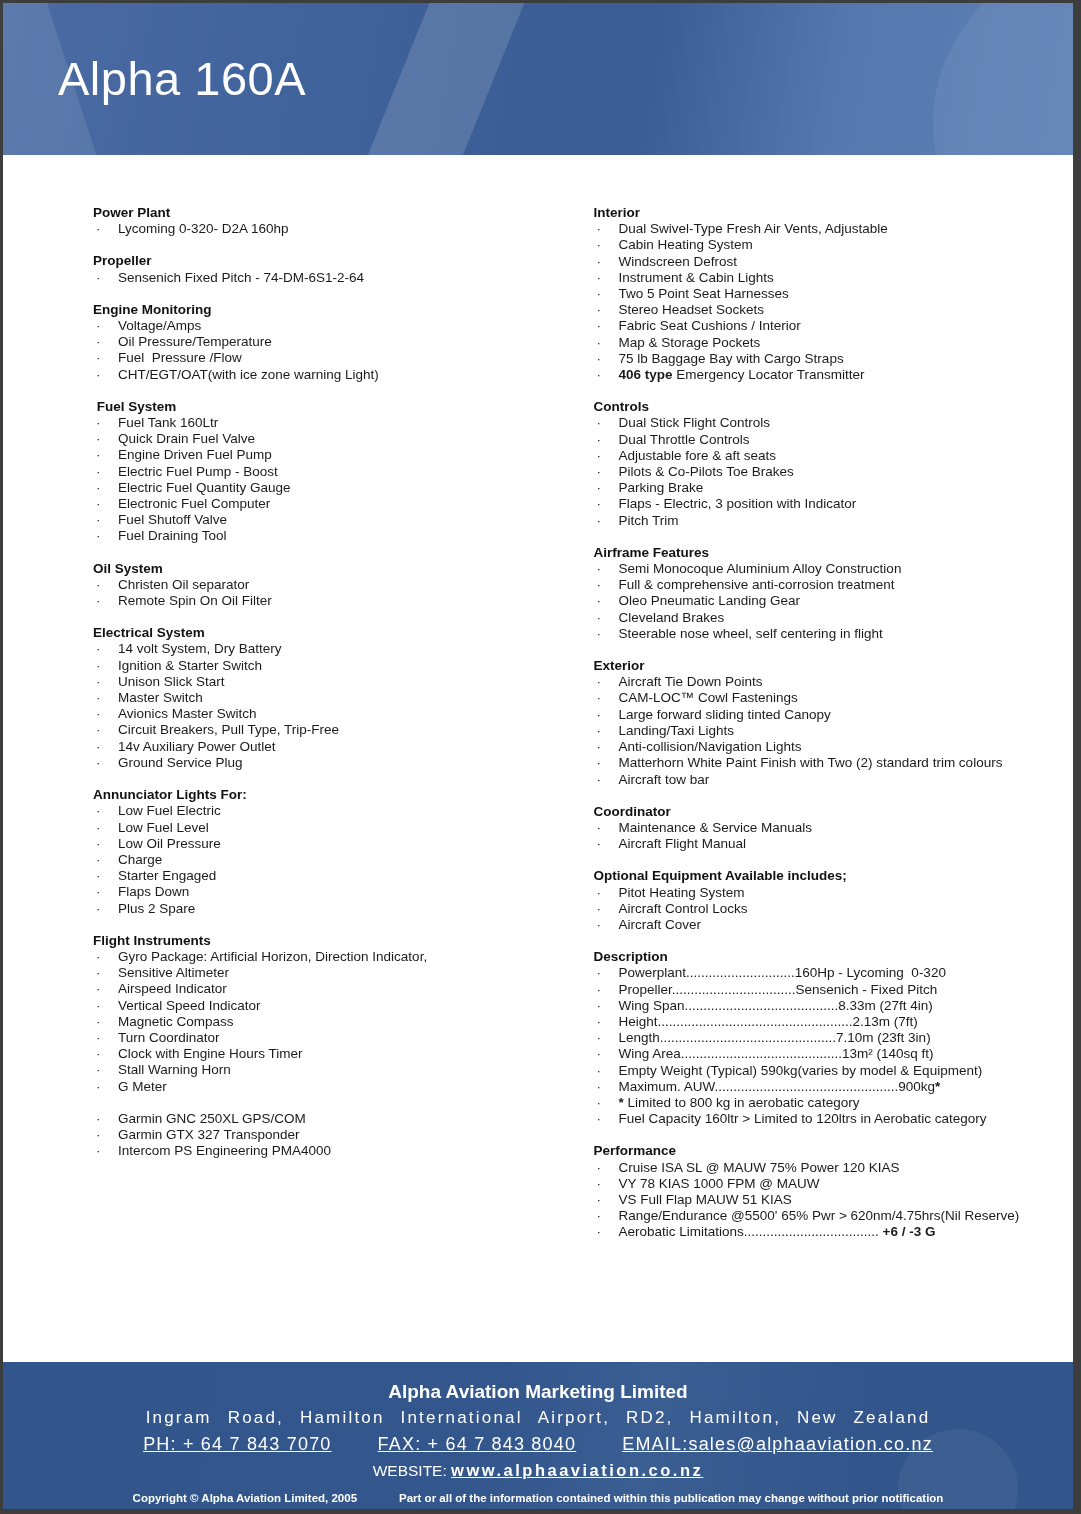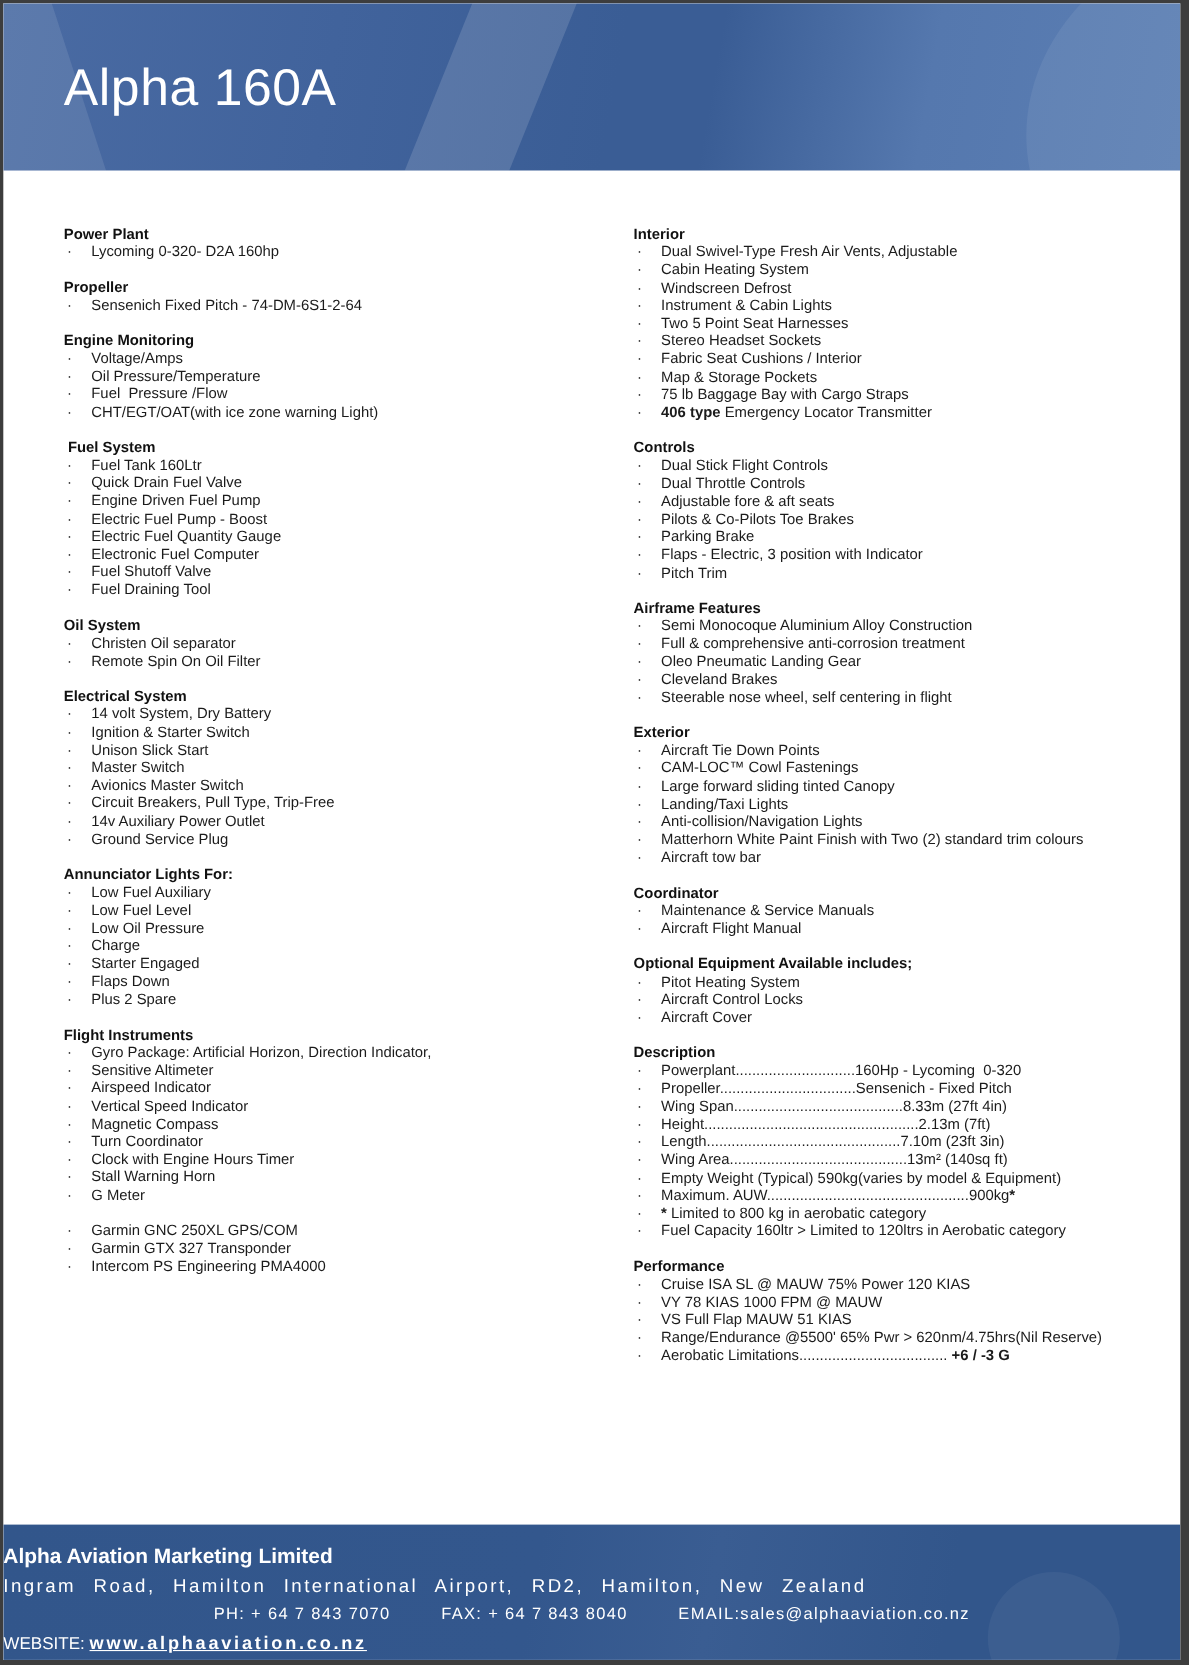--- a/index.html
+++ b/index.html
@@ -53,20 +53,21 @@
     font-weight: normal;
     letter-spacing: 0.5px;
   }
 
   
   .content {
     display: flex;
     gap: 56px;
     padding: 50px 35px 0 55px;
     color: #1b1b1b;
+    margin-left: 35px;
   }
   .col { flex: 1 1 0; min-width: 0; }
   .spec-section + .spec-section { margin-top: 16px; }
   .spec-heading {
     font-size: 13.5px;
     line-height: 16.2px;
     font-weight: bold;
     color: #111111;
     white-space: pre-wrap;
   }
@@ -81,24 +82,24 @@
     font-size: 13.5px;
     color: #1b1b1b;
   }
   .item-text { white-space: pre-wrap; }
   .item-text .b { font-weight: bold; text-align: right; }
 
   
   .footer {
     position: absolute;
     left: 0; right: 0; bottom: 0;
-    height: 123px;
+    height: 147px;
     background: linear-gradient(100deg, #32568b 0%, #33578d 45%, #3a5d92 60%, #32568b 80%, #32568b 100%);
     color: #ffffff;
-    text-align: left;
+    text-align: center;
     padding-top: 16px;
     overflow: hidden;
   }
   .footer::after {
     content: "";
     position: absolute;
     right: 55px; bottom: -40px;
     width: 120px; height: 120px;
     border-radius: 50%;
     background: rgba(255,255,255,0.05);
@@ -111,23 +112,24 @@
   .f-address {
     font-size: 17px;
     line-height: 26px;
     letter-spacing: 2.2px;
     word-spacing: 9px;
   }
   .f-contact {
     display: flex;
     justify-content: center;
     gap: 46px;
-    font-size: 15px;
+    font-size: 18px;
     line-height: 26px;
     letter-spacing: 1.2px;
+    text-decoration: underline;
   }
   .f-website {
     font-size: 15.5px;
     line-height: 26px;
   }
   .f-website .www {
     font-weight: bold;
     font-size: 16.5px;
     letter-spacing: 2.5px;
     text-decoration: underline;
@@ -266,21 +268,21 @@
           </div>
           <div class="spec-item">
             <span class="bullet">·</span>
             <span class="item-text"><span>Ground Service Plug</span></span>
           </div>
         </section>
         <section class="spec-section">
           <h3 class="spec-heading">Annunciator Lights For:</h3>
           <div class="spec-item">
             <span class="bullet">·</span>
-            <span class="item-text"><span>Low Fuel Auxiliary</span></span>
+            <span class="item-text"><span>Low Fuel Electric</span></span>
           </div>
           <div class="spec-item">
             <span class="bullet">·</span>
             <span class="item-text"><span>Low Fuel Level</span></span>
           </div>
           <div class="spec-item">
             <span class="bullet">·</span>
             <span class="item-text"><span>Low Oil Pressure</span></span>
           </div>
           <div class="spec-item">

